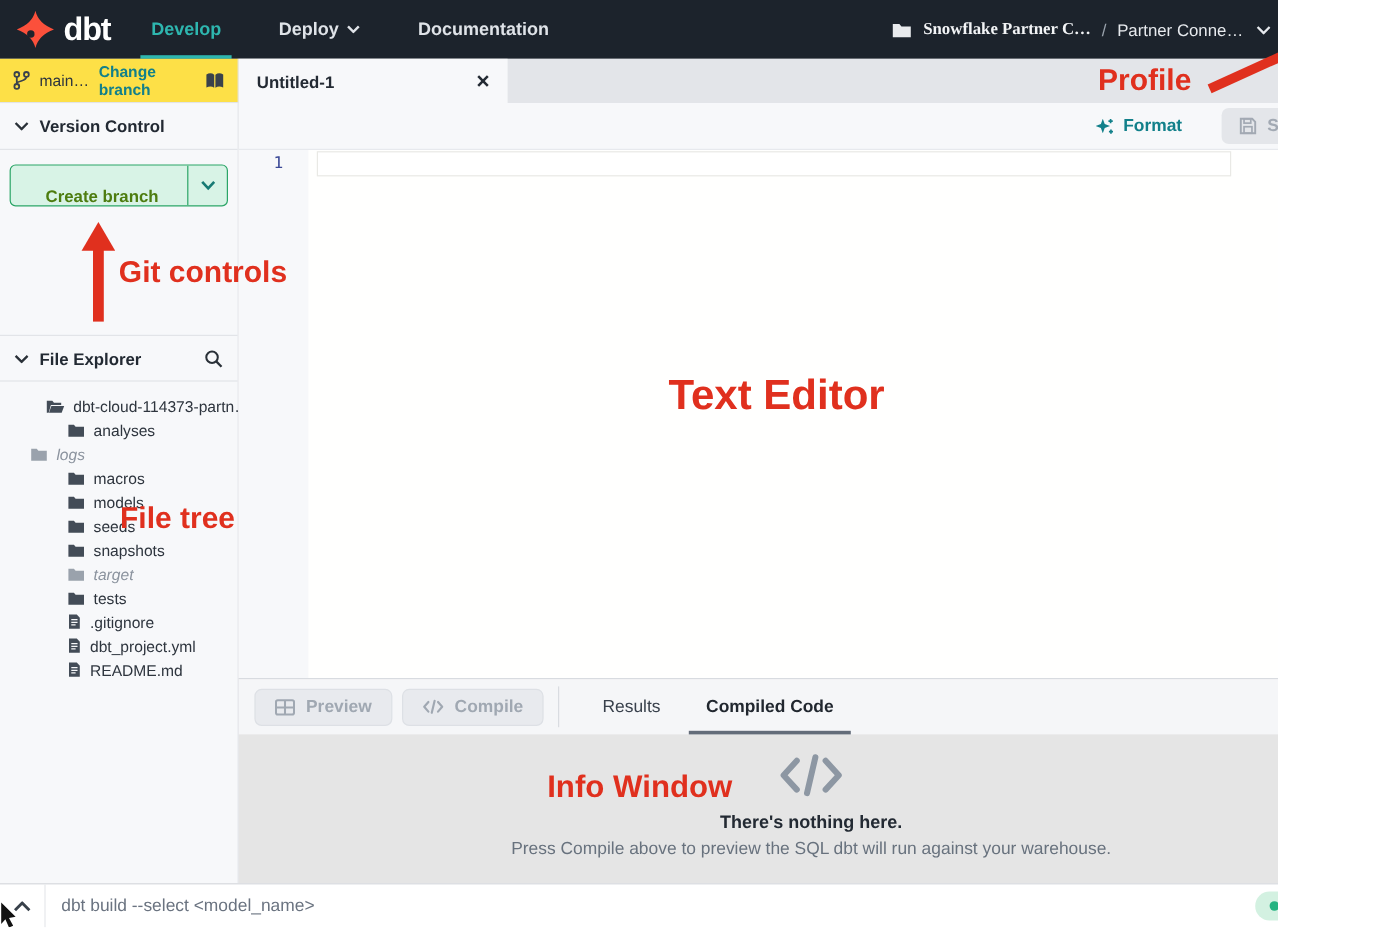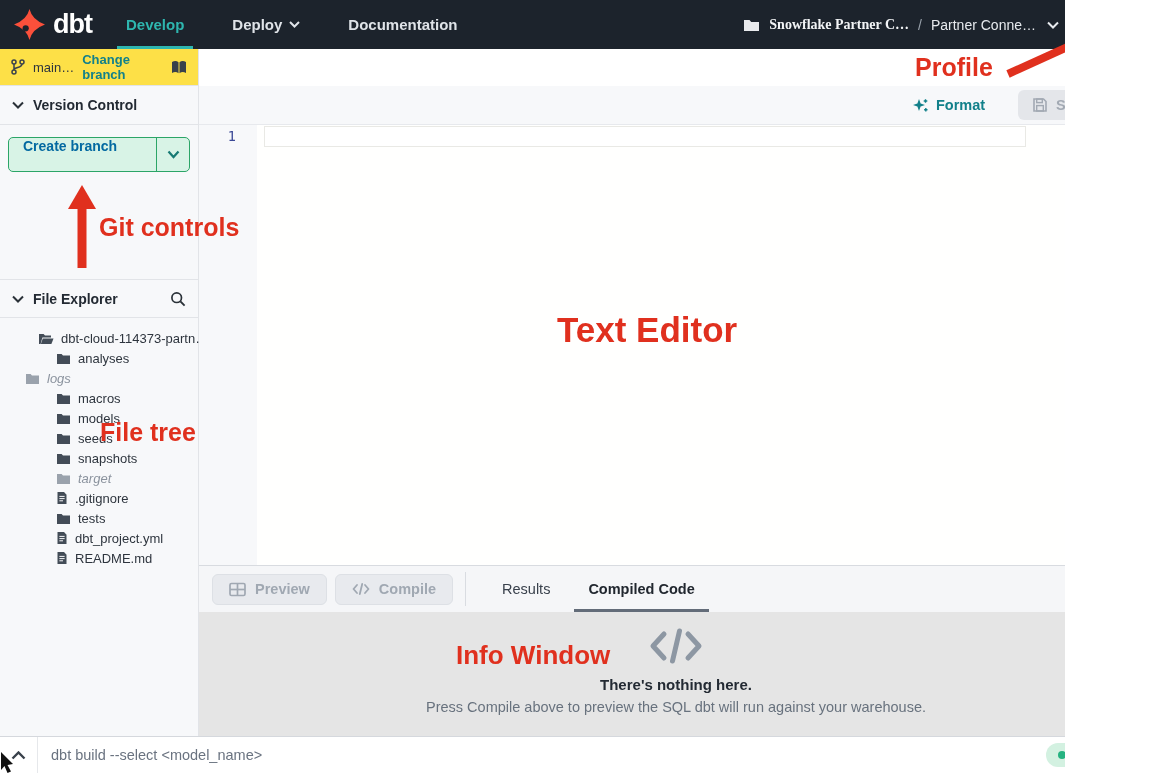--- a/index.html
+++ b/index.html
@@ -51,22 +51,22 @@
   }
   .section-title { font-size:14px; font-weight:bold; color:#232a33; }
   .vc-header { top:0; border-bottom:1px solid #e2e4e8; }
   .fe-header { top:193px; border-top:1px solid #e2e4e8; border-bottom:1px solid #e2e4e8; }
   .fe-search { margin-left:auto; display:flex; cursor:pointer; }
 
   .create-branch {
     position:absolute; left:8px; top:51px; width:182px; height:35px;
     border:1px solid #2ba567; border-radius:5px; overflow:hidden; display:flex; background:#d8f3e6;
   }
-  .cb-main { flex:1; display:flex; align-items:flex-start; padding-left:14px; cursor:pointer;
-    font-size:14px; font-weight:600; color:#0369a1; border-right:1px solid #2ba567; }
+  .cb-main { flex:1; display:flex; align-items:flex-end; padding-left:29px; cursor:pointer;
+    font-size:14px; font-weight:600; color:#4d7c0f; border-right:1px solid #2ba567; }
   .cb-dd { width:32px; display:flex; align-items:center; justify-content:center; cursor:pointer; }
 
   .file-tree { position:absolute; left:0; top:242px; width:198px; }
   .tree-row { height:20px; display:flex; align-items:center; gap:7px; cursor:pointer; }
   .tree-label { font-size:13px; color:#2e353e; white-space:nowrap; }
   .tree-row.muted .tree-label { color:#8b939e; font-style:italic; }
   .tree-row.muted svg path { fill:#9aa2ac; }
 
   
   .tabbar { position:absolute; left:199px; top:49px; width:954px; height:37px; background:#e3e5e9; }
@@ -312,39 +312,39 @@
         <div class="tree-row muted" style="padding-left: 56px;">
           <span class="tree-icon" style="display:flex;">
             <svg width="15" height="13" viewBox="0 0 15 13">
               <path d="M1 2 h4.6 l1.4 1.6 H14 v8.4 H1 z" fill="#434c57"></path>
             </svg>
           </span>
           <span class="tree-label">target</span>
         </div>
         <div class="tree-row" style="padding-left: 56px;">
           <span class="tree-icon" style="display:flex;">
+            <svg width="15" height="13" viewBox="0 0 15 13">
+              <path d="M1 2 h4.6 l1.4 1.6 H14 v8.4 H1 z" fill="#434c57"></path>
+            </svg>
+          </span>
+          <span class="tree-label">tests</span>
+        </div>
+        <div class="tree-row" style="padding-left: 56px;">
+          <span class="tree-icon" style="display:flex;">
             <svg width="12" height="14" viewBox="0 0 12 14">
               <path d="M1.5 1 h6.5 l2.5 2.8 V13 H1.5 z" fill="#434c57"></path>
               <line x1="3.4" y1="5.4" x2="8.6" y2="5.4" stroke="#f7f8fa" stroke-width="1"></line>
               <line x1="3.4" y1="7.6" x2="8.6" y2="7.6" stroke="#f7f8fa" stroke-width="1"></line>
               <line x1="3.4" y1="9.8" x2="7" y2="9.8" stroke="#f7f8fa" stroke-width="1"></line>
             </svg>
           </span>
           <span class="tree-label">.gitignore</span>
         </div>
         <div class="tree-row" style="padding-left: 56px;">
           <span class="tree-icon" style="display:flex;">
-            <svg width="15" height="13" viewBox="0 0 15 13">
-              <path d="M1 2 h4.6 l1.4 1.6 H14 v8.4 H1 z" fill="#434c57"></path>
-            </svg>
-          </span>
-          <span class="tree-label">tests</span>
-        </div>
-        <div class="tree-row" style="padding-left: 56px;">
-          <span class="tree-icon" style="display:flex;">
             <svg width="12" height="14" viewBox="0 0 12 14">
               <path d="M1.5 1 h6.5 l2.5 2.8 V13 H1.5 z" fill="#434c57"></path>
               <line x1="3.4" y1="5.4" x2="8.6" y2="5.4" stroke="#f7f8fa" stroke-width="1"></line>
               <line x1="3.4" y1="7.6" x2="8.6" y2="7.6" stroke="#f7f8fa" stroke-width="1"></line>
               <line x1="3.4" y1="9.8" x2="7" y2="9.8" stroke="#f7f8fa" stroke-width="1"></line>
             </svg>
           </span>
           <span class="tree-label">dbt_project.yml</span>
         </div>
         <div class="tree-row" style="padding-left: 56px;">
@@ -354,20 +354,40 @@
               <line x1="3.4" y1="5.4" x2="8.6" y2="5.4" stroke="#f7f8fa" stroke-width="1"></line>
               <line x1="3.4" y1="7.6" x2="8.6" y2="7.6" stroke="#f7f8fa" stroke-width="1"></line>
               <line x1="3.4" y1="9.8" x2="7" y2="9.8" stroke="#f7f8fa" stroke-width="1"></line>
             </svg>
           </span>
           <span class="tree-label">README.md</span>
         </div>
       </div>
   </aside>
 
+  <div class="tabbar">
+    <div class="tab">
+      <span class="tab-label">Untitled-1</span>
+      <span class="tab-close">
+        <svg width="11" height="11" viewBox="0 0 11 11">
+          <line x1="1.5" y1="1.5" x2="9.5" y2="9.5" stroke="#232a33" stroke-width="2.1"></line>
+          <line x1="9.5" y1="1.5" x2="1.5" y2="9.5" stroke="#232a33" stroke-width="2.1"></line>
+        </svg>
+      </span>
+    </div>
+    <div class="tab-divider"></div>
+    <div class="tab-plus">
+      <span style="display:flex;">
+        <svg width="15" height="15" viewBox="0 0 15 15">
+          <line x1="7.5" y1="1" x2="7.5" y2="14" stroke="#2a3138" stroke-width="2"></line>
+          <line x1="1" y1="7.5" x2="14" y2="7.5" stroke="#2a3138" stroke-width="2"></line>
+        </svg>
+      </span>
+    </div>
+  </div>
 
   <div class="toolbar">
     <div class="format-btn">
       <span style="display:flex;">
         <svg width="17" height="17" viewBox="0 0 17 17">
           <path d="M7 2 L8.6 6.4 L13 8 L8.6 9.6 L7 14 L5.4 9.6 L1 8 L5.4 6.4 Z" fill="#12808a"></path>
           <path d="M13.5 2.2 v3.6 M11.7 4 h3.6" stroke="#12808a" stroke-width="1.4"></path>
           <path d="M13.8 11 v3.4 M12.1 12.7 h3.4" stroke="#12808a" stroke-width="1.4"></path>
         </svg>
       </span>

